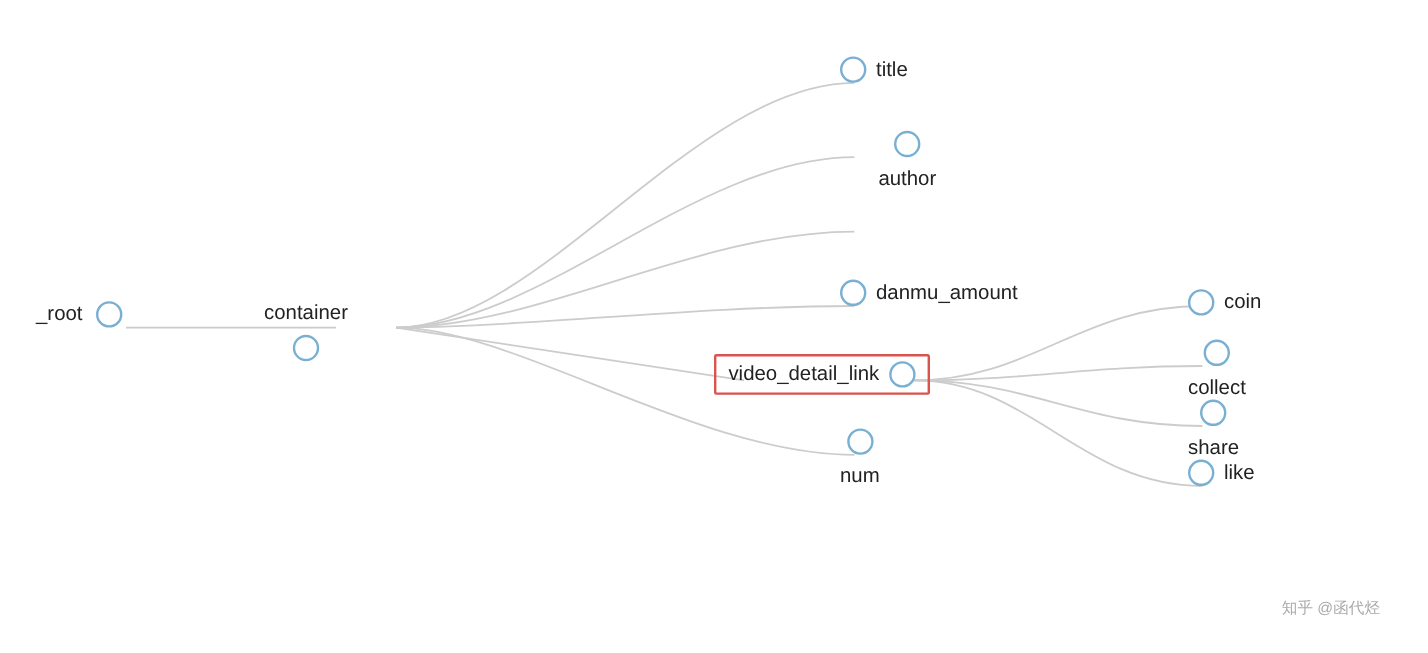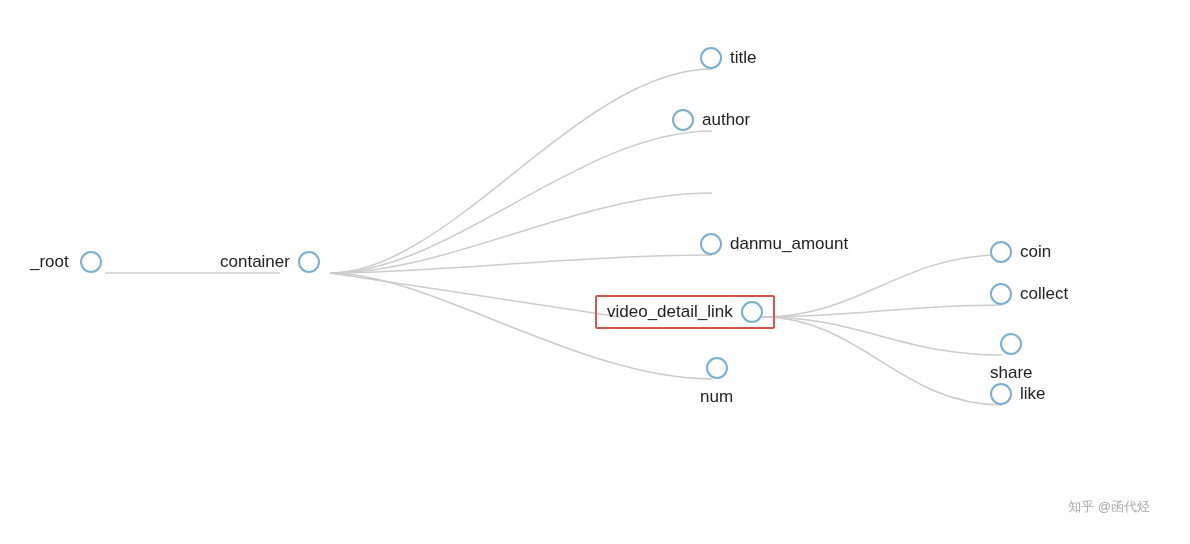--- a/index.html
+++ b/index.html
@@ -88,31 +88,31 @@
     <path d="M 762 317 C 860 317, 900 355, 1002 355" stroke="#ccc" stroke-width="1.5" fill="none"></path>
 
     <path d="M 762 317 C 860 317, 900 405, 1002 405" stroke="#ccc" stroke-width="1.5" fill="none"></path>
   </svg>
 
   <div class="node" style="left:30px; top:251px; flex-direction:row;gap:11px;">
     <span class="node-label">_root</span>
     <span class="node-circle"></span>
   </div>
 
-  <div class="node" style="left:220px; top:251px; flex-direction:row;">
+  <div class="node" style="left:220px; top:251px; flex-direction:column;">
     <span class="node-label">container</span>
     <span class="node-circle"></span>
   </div>
 
   <div class="node" style="left:700px; top:47px; flex-direction:row;">
     <span class="node-circle"></span>
     <span class="node-label">title</span>
   </div>
 
-  <div class="node" style="left:672px; top:109px; flex-direction:row;">
+  <div class="node" style="left:732px; top:109px; flex-direction:column;">
     <span class="node-circle"></span>
     <span class="node-label">author</span>
   </div>
 
 
   <div class="node" style="left:595px; top:295px;">
     <div class="node-box">
       <span class="node-label">video_detail_link</span>
       <span class="node-circle"></span>
     </div>
@@ -126,21 +126,21 @@
   <div class="node" style="left:700px; top:357px; flex-direction:column;">
     <span class="node-circle"></span>
     <span class="node-label">num</span>
   </div>
 
   <div class="node" style="left:990px; top:241px; flex-direction:row;">
     <span class="node-circle"></span>
     <span class="node-label">coin</span>
   </div>
 
-  <div class="node" style="left:990px; top:283px; flex-direction:row;">
+  <div class="node" style="left:990px; top:283px; flex-direction:column;">
     <span class="node-circle"></span>
     <span class="node-label">collect</span>
   </div>
 
   <div class="node" style="left:990px; top:333px; flex-direction:column;">
     <span class="node-circle"></span>
     <span class="node-label">share</span>
   </div>
 
   <div class="node" style="left:990px; top:383px; flex-direction:row;">

